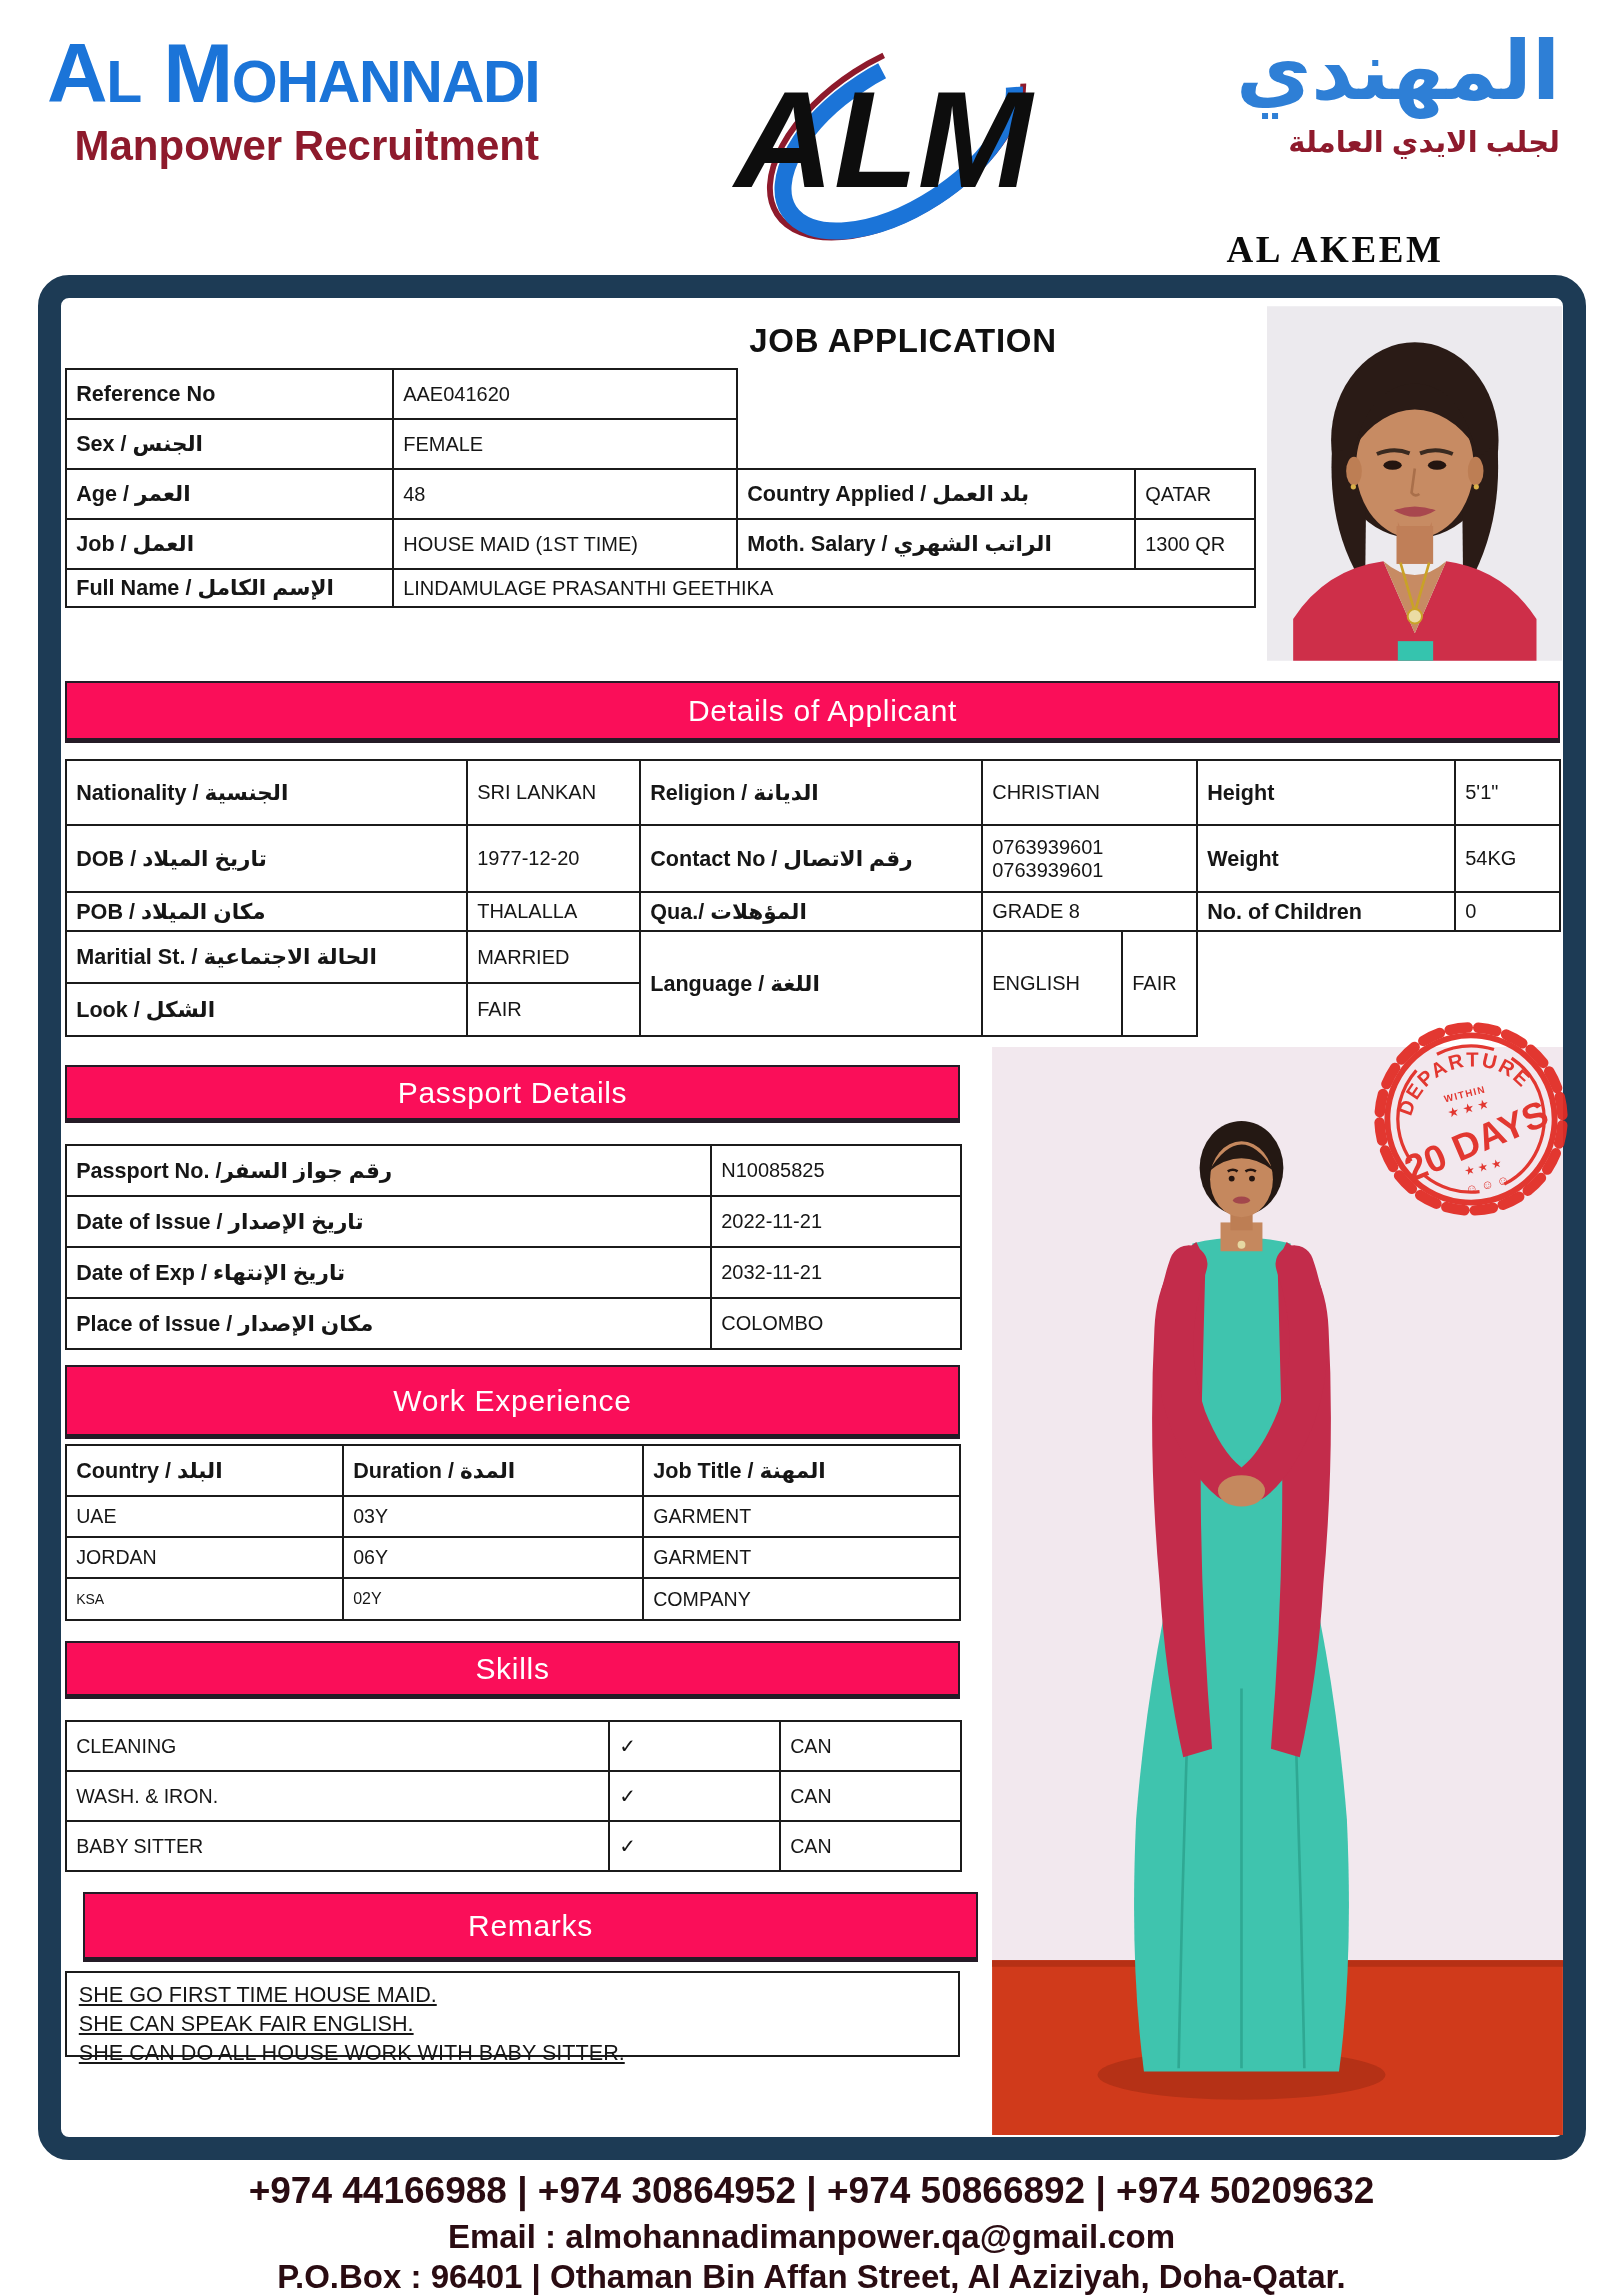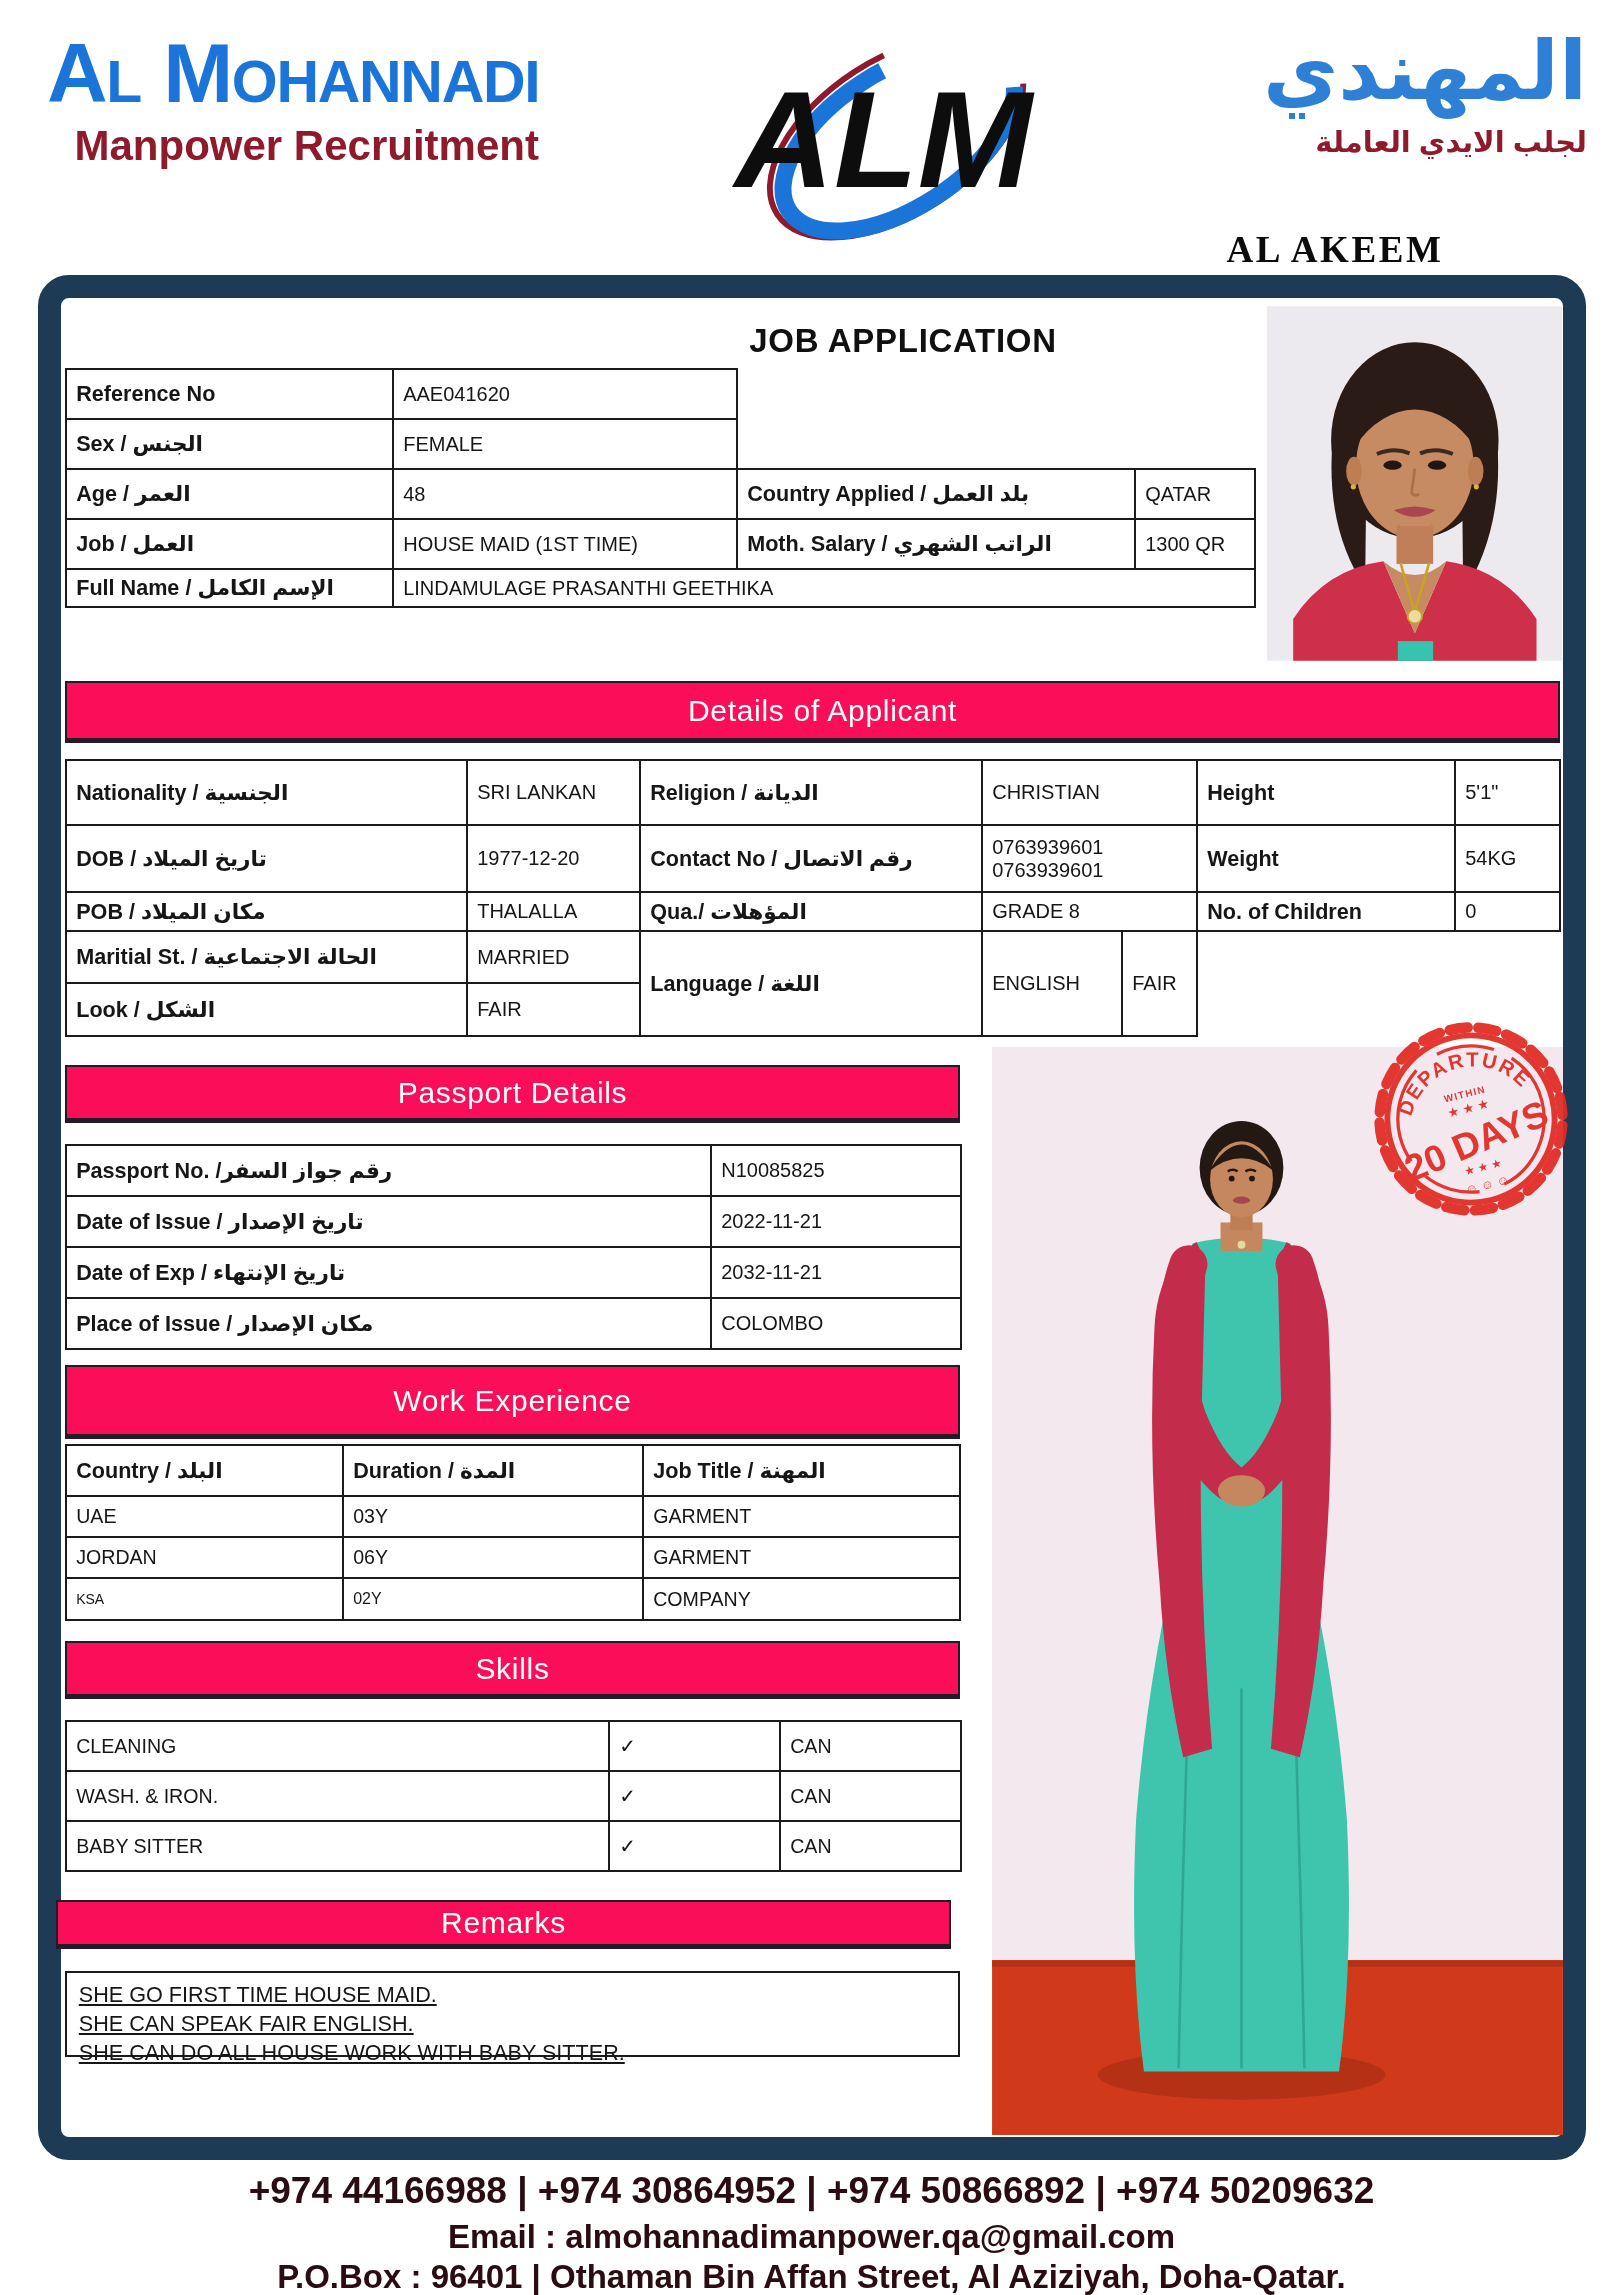--- a/index.html
+++ b/index.html
@@ -48,21 +48,21 @@
 </div>
 
 <svg class="abs" style="left:707px; top:11.8px;" width="353" height="249" viewBox="0 0 540 380">
   <g transform="rotate(-33 290 190)">
     <ellipse cx="290" cy="190" rx="218" ry="118" fill="none" stroke="#8E1A2C" stroke-width="9" stroke-dasharray="820 260" stroke-dashoffset="-40"></ellipse>
     <ellipse cx="290" cy="196" rx="200" ry="104" fill="none" stroke="#1B74D8" stroke-width="26" stroke-dasharray="740 240" stroke-dashoffset="-30"></ellipse>
   </g>
   <text x="270" y="268" font-family="Liberation Sans, DejaVu Sans, sans-serif" font-size="210" font-weight="800" font-style="italic" fill="#0d0d0d" text-anchor="middle">ALM</text>
 </svg>
 
-<div class="abs" style="left:1026px; top:19.6px; width:561px;">
+<div class="abs" style="left:999px; top:19.6px; width:561px;">
   <div class="ar-big">المهندي</div>
   <div class="ar-sub">لجلب الايدي العاملة</div>
 </div>
 
 <div class="abs akeem" style="left:1191px; top:228px; width:288px;">AL AKEEM</div>
 
 <div class="abs frame"></div>
 
 <div class="abs title">JOB APPLICATION</div>
 
@@ -286,21 +286,21 @@
     </tr>
     <tr style="height:50px">
       <td style="font-size:19.6px">BABY SITTER</td>
       <td class="chk">✓</td>
       <td style="font-size:19.6px">CAN</td>
     </tr>
   </tbody>
     </table>
 </div>
 
-<div class="abs banner" style="left:56px; top:1892px; width:895px; height:49px;margin-top:8px;">
+<div class="abs banner" style="left:83px; top:1892px; width:895px; height:70px;">
   <span>Remarks</span>
 </div>
 
 <div class="abs remarks-box" style="left:65px; top:1971px; width:895px; height:86px;">
   <div>SHE GO FIRST TIME HOUSE MAID.</div>
   <div>SHE CAN SPEAK FAIR ENGLISH.</div>
   <div>SHE CAN DO ALL HOUSE WORK WITH BABY SITTER.</div>
 </div>
 
 <svg class="abs photo" style="left:992px; top:1047px;" width="571" height="1088" viewBox="0 0 872 1662">

